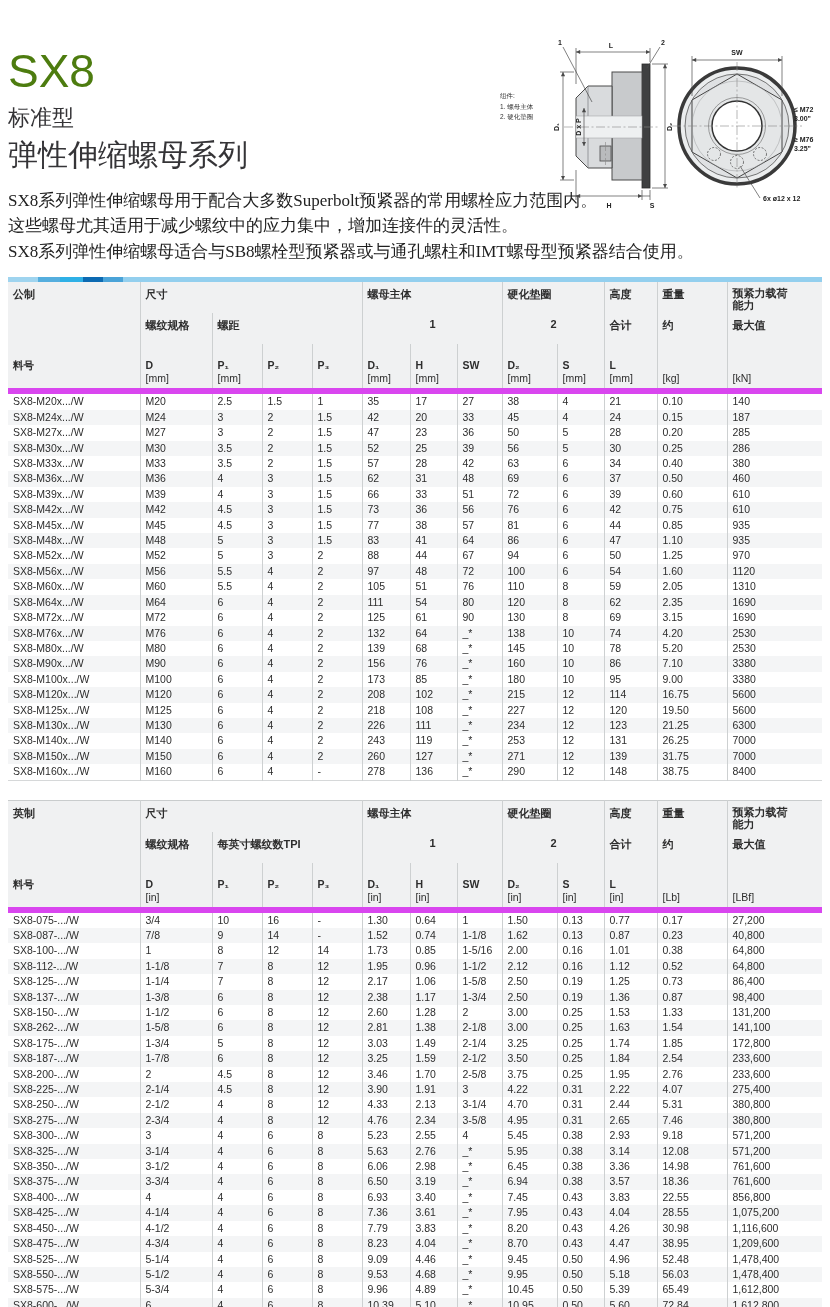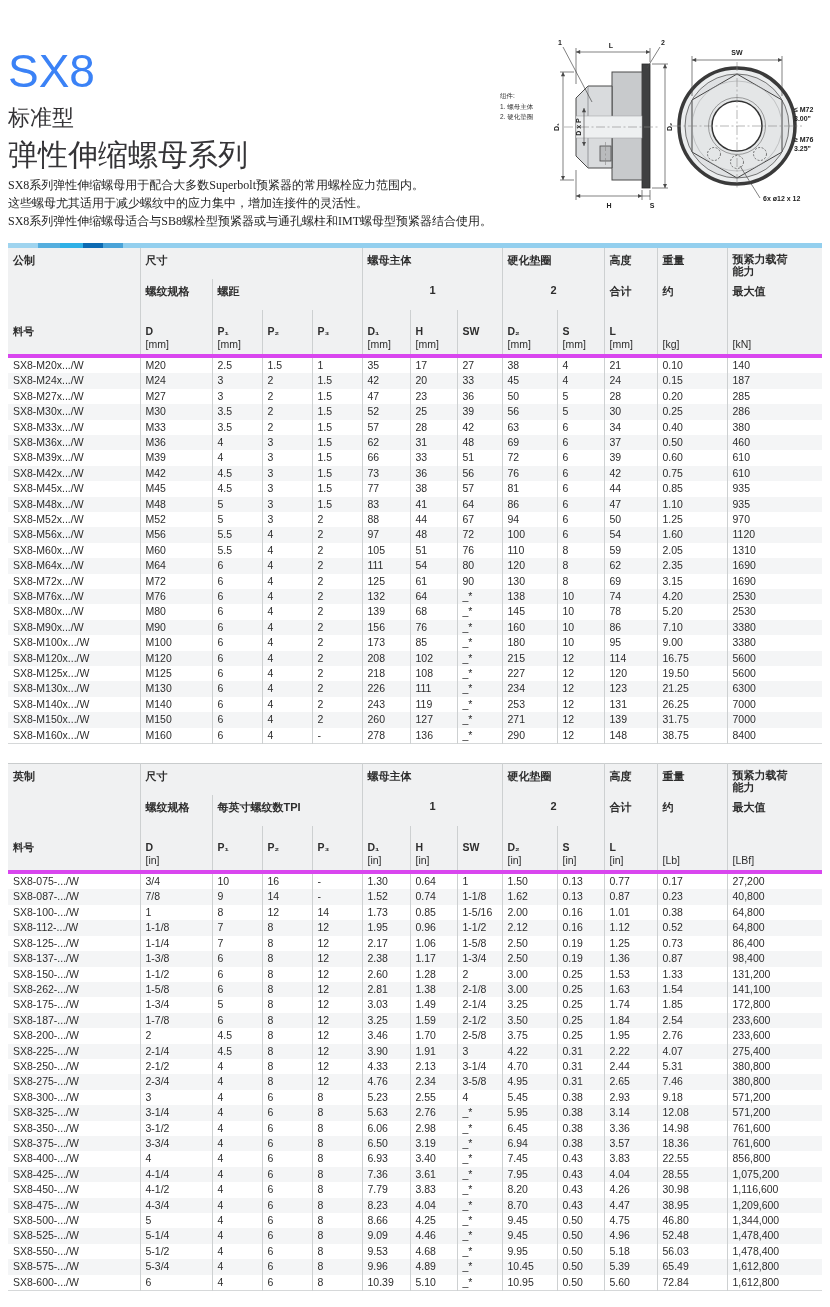--- a/index.html
+++ b/index.html
@@ -1,22 +1,22 @@
 <!DOCTYPE html>
 <html><head>
 <meta charset="utf-8">
 <style>
   html,body{margin:0;padding:0;background:#ffffff;}
   .page{position:relative;width:830px;height:1307px;background:#fff;overflow:hidden;
         font-family:"Liberation Sans",sans-serif;color:#2d2d2d;}
   .header-block{padding:48px 8px 0 8px;}
-  .product-title{font-size:46px;line-height:1.02;font-weight:400;color:#3b82f6;margin:0;}
+  .product-title{font-size:46px;line-height:1.02;font-weight:400;color:#4d7c0f;margin:0;}
   .subtitle1{font-size:22px;font-weight:400;color:#353437;margin:8px 0 0 0;}
   .subtitle2{font-size:30px;font-weight:400;color:#353437;margin:2px 0 0 0;}
-  .intro{font-family:"Liberation Serif",serif;font-size:12px;line-height:1.5;color:#1f1f1f;}
+  .intro{margin-top:12px;font-family:"Liberation Serif",serif;font-size:17px;line-height:1.5;color:#1f1f1f;}
   .intro div{margin:0;}
 
   
   .drawing-wrap{position:absolute;top:34px;right:8px;width:322px;height:184px;}
 
   
   .bluebar{margin:13px 8px 0 8px;height:5px;
     background:linear-gradient(90deg,
       #9fd4ef 0px,#9fd4ef 30px,
       #55aede 30px,#55aede 52px,
@@ -26,21 +26,21 @@
       #93cfee 115px,#93cfee 100%);}
 
   .tbl{border-collapse:collapse;table-layout:fixed;width:814px;margin:0 8px;
        font-size:10.5px;color:#2d2d2d;border-bottom:1px solid #d6d8d9;}
   .tbl thead{background:#f0f1f2;}
   .tbl th{font-weight:bold;text-align:left;padding:0 4px 0 5px;vertical-align:top;}
   .tbl th,.tbl td{border-left:1px solid #cdd0d1;overflow:hidden;white-space:nowrap;}
   .tbl th:first-child,.tbl td:first-child{border-left:none;}
   .ghead th{font-size:11px;height:26px;padding-top:5px;}
   .shead th{font-size:11px;height:26px;padding-top:5px;}
-  .chead th{height:41px;vertical-align:bottom;padding-bottom:3px;border-bottom:4px solid #d946ef;}
+  .chead th{height:41px;vertical-align:bottom;padding-bottom:3px;border-bottom:6px solid #d946ef;}
   .chead .sym{display:block;line-height:13px;}
   .chead .unit{display:block;font-weight:400;line-height:13px;min-height:13px;}
   .center{text-align:center !important;}
   .wrap2{white-space:pre-line !important;line-height:12px;}
   .tbl tbody tr:nth-child(even){background:#f4f5f6;}
   .tbl tbody td{height:15.4px;line-height:15.4px;padding:0 4px 0 5px;}
   .tbl-imperial{margin-top:19px;border-top:1px solid #c9cccd;}
 
   
   .dim{stroke:#4a4a4a;stroke-width:0.7;fill:none;}
@@ -1040,35 +1040,20 @@
           <td>8.23</td>
           <td>4.04</td>
           <td>_*</td>
           <td>8.70</td>
           <td>0.43</td>
           <td>4.47</td>
           <td>38.95</td>
           <td>1,209,600</td>
         </tr>
         <tr>
-          <td>SX8-500-.../W</td>
-          <td>5</td>
-          <td>4</td>
-          <td>6</td>
-          <td>8</td>
-          <td>8.66</td>
-          <td>4.25</td>
-          <td>_*</td>
-          <td>9.45</td>
-          <td>0.50</td>
-          <td>4.75</td>
-          <td>46.80</td>
-          <td>1,344,000</td>
-        </tr>
-        <tr>
           <td>SX8-525-.../W</td>
           <td>5-1/4</td>
           <td>4</td>
           <td>6</td>
           <td>8</td>
           <td>9.09</td>
           <td>4.46</td>
           <td>_*</td>
           <td>9.45</td>
           <td>0.50</td>

